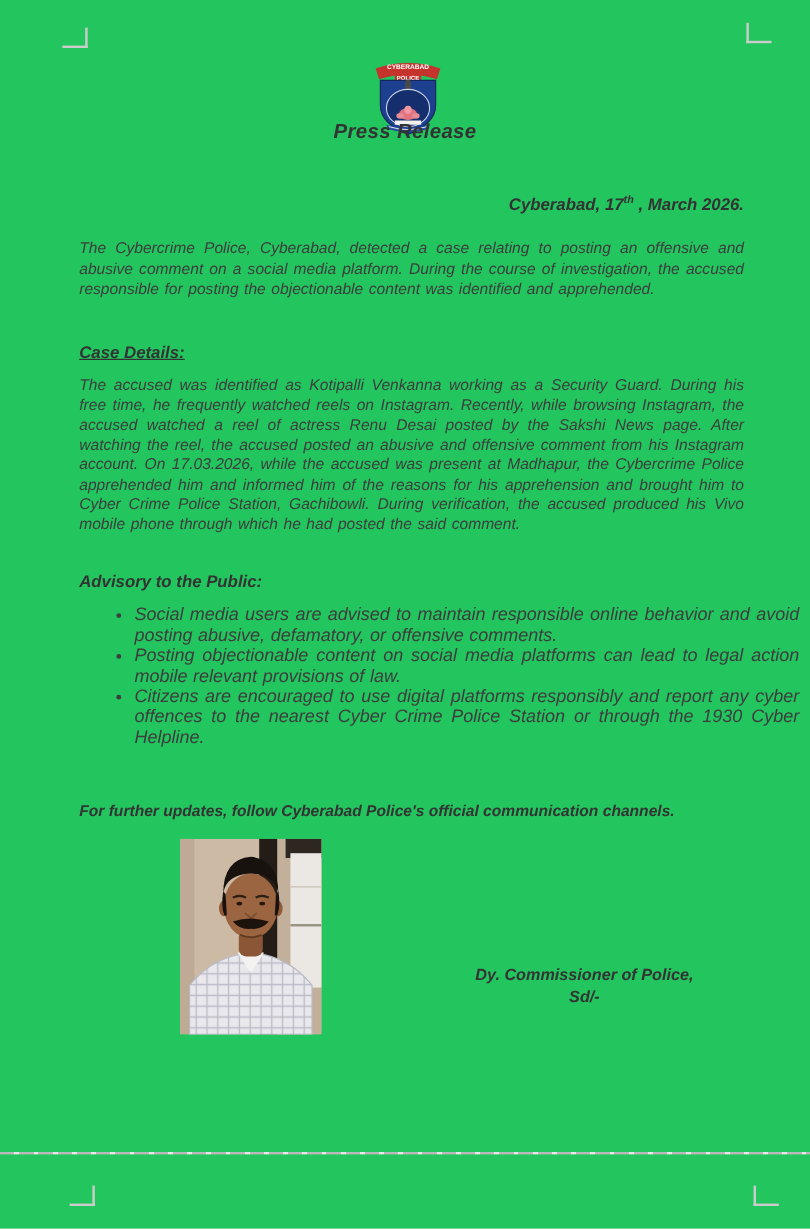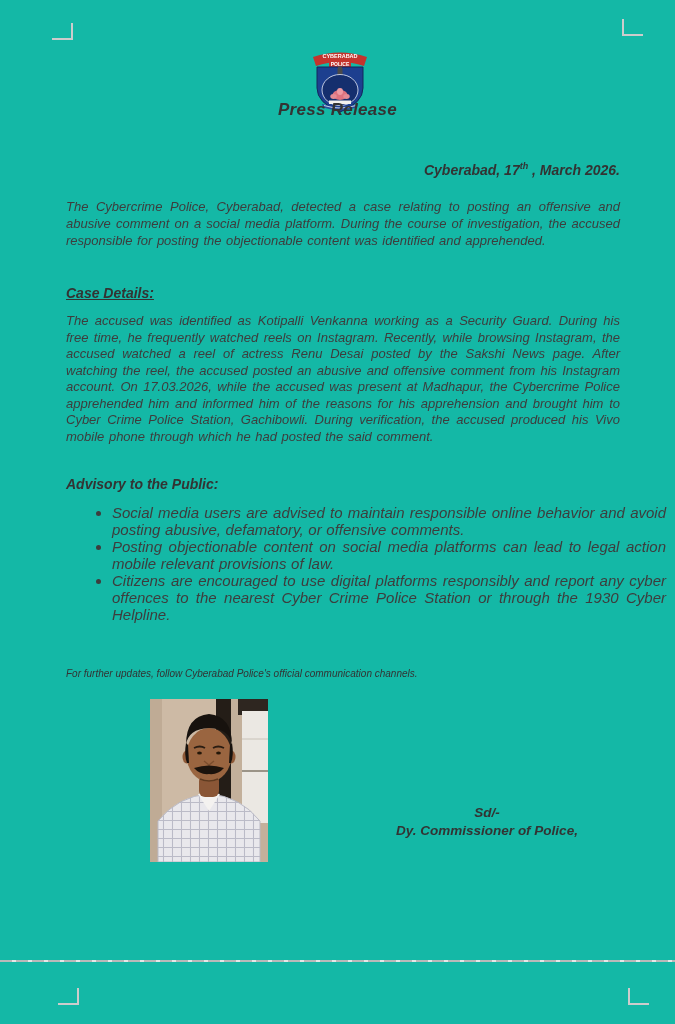--- a/index.html
+++ b/index.html
@@ -1,17 +1,17 @@
 <!DOCTYPE html>
 <html><head>
 <meta charset="utf-8">
 <style>
   html,body { margin:0; padding:0; background:#ffffff; }
   .page {
-    position:relative; width:675px; height:1024px; background:#14b8a6;
+    position:relative; width:675px; height:1024px; background:#22c55e;
     font-family:"Liberation Sans", sans-serif; font-style:italic; color:#3d3d3d;
     overflow:hidden;
   }
   .corner { position:absolute; width:19px; height:15px; }
   .corner.tl { left:52px;  top:23px;  border-right:2px solid #cccccc; border-bottom:2px solid #cccccc; }
   .corner.tr { left:622px; top:19px;  border-left:2px solid #cccccc;  border-bottom:2px solid #cccccc; }
   .corner.bl { left:58px;  top:988px; border-right:2px solid #cccccc; border-bottom:2px solid #cccccc; }
   .corner.br { left:628px; top:988px; border-left:2px solid #cccccc;  border-bottom:2px solid #cccccc; }
 
   .logo { position:absolute; left:308px; top:46px; }
@@ -41,22 +41,22 @@
   .case-body { top:313px; line-height:16.5px; }
   .advisory-heading {
     position:absolute; left:66px; top:476px; font-weight:bold; font-size:14px; color:#333333;
   }
   .bullets {
     position:absolute; left:66px; top:504px; width:554px; margin:0;
     padding-left:46px; font-size:15px; line-height:17px; color:#3d3d3d;
   }
   .bullets li { margin:0 0 0 0; text-align:justify; word-spacing:0.5px; }
   .footer-note {
-    position:absolute; left:66px; top:668px; width:554px; font-weight:normal;
-    font-size:10px; color:#333333;
+    position:absolute; left:66px; top:668px; width:554px; font-weight:bold;
+    font-size:13px; color:#333333;
   }
   .photo { position:absolute; left:150px; top:699px; width:118px; height:163px; }
   .signature {
     position:absolute; left:378px; top:804px; width:218px; text-align:center;
     font-weight:bold; font-size:13.5px; line-height:18px; color:#333333;
   }
   .separator {
     position:absolute; left:0; top:960px; width:675px; height:2px;
     background:repeating-linear-gradient(90deg,#b9b9b9 0 12px, #e6e6e6 12px 16px);
   }
@@ -141,22 +141,22 @@
       <path d="M63,49 Q68,46 74,49" stroke="#2b1d12" stroke-width="1.8" fill="none"></path>
       <ellipse cx="49.5" cy="54" rx="2.4" ry="1.6" fill="#241709"></ellipse>
       <ellipse cx="68.5" cy="54" rx="2.4" ry="1.6" fill="#241709"></ellipse>
       <path d="M54,62 L59,66 L64,62" stroke="#7c4e2e" stroke-width="1.4" fill="none"></path>
       <path d="M44,69 Q59,64 74,69 Q68,76 59,75 Q50,76 44,69 Z" fill="#1c130c"></path>
       <path d="M50,80 Q59,84 68,80" stroke="#5e3a20" stroke-width="1.6" fill="none"></path>
     </svg>
   </div>
 
   <div class="signature">
+    <div>Dy. Commissioner of Police,</div>
     <div>Sd/-</div>
-    <div>Dy. Commissioner of Police,</div>
   </div>
 
   <div class="separator"></div>
 
   <div class="corner bl"></div>
   <div class="corner br"></div>
 
 </div>
 
 </body></html>

